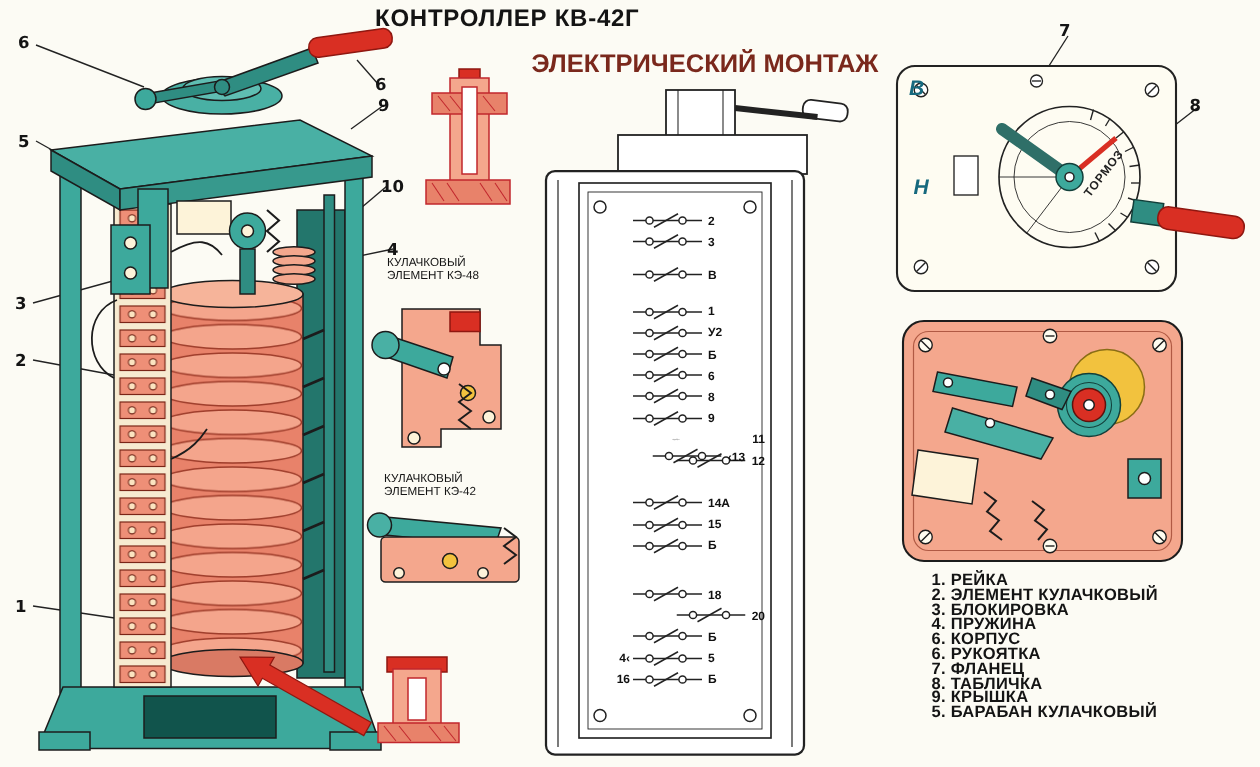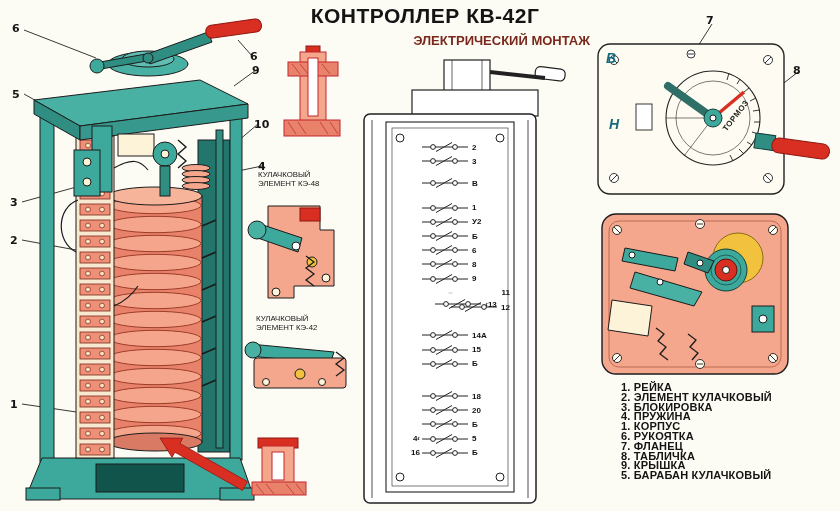--- a/index.html
+++ b/index.html
@@ -8,22 +8,22 @@
     --ink:#141414; --paper:#fcfbf4;
   }
   *{margin:0;padding:0;box-sizing:border-box}
   html,body{width:840px;height:511px}
   body{position:relative;background:var(--paper);font-family:"Liberation Sans",sans-serif;overflow:hidden}
   .art{position:absolute;left:0;top:0;z-index:1}
   .f-teal{fill:var(--teal)} .f-teal2{fill:var(--teal-dark)} .f-salmon{fill:var(--salmon)}
   .f-salmon2{fill:var(--salmon-deep)} .f-red{fill:var(--red)} .f-cream{fill:var(--cream)}
   .f-yellow{fill:var(--yellow)}
   .lbl{position:absolute;z-index:2;color:var(--ink)}
-  .title{left:250px;top:4px;width:350px;text-align:center;font-size:21px;font-weight:700;letter-spacing:.5px}
-  .subtitle{left:350px;top:33px;width:240px;text-align:right;font-size:13px;font-weight:700;color:var(--maroon)}
+  .title{left:250px;top:4px;width:350px;text-align:left;font-size:16px;font-weight:700;letter-spacing:.5px}
+  .subtitle{left:350px;top:33px;width:240px;text-align:center;font-size:17px;font-weight:700;color:var(--maroon)}
   .detail-label{position:absolute;z-index:2;width:76px;font-size:7.8px;font-weight:400;line-height:9px;color:var(--ink)}
   .legend{position:absolute;z-index:2;left:621px;top:383px}
   .legend-item{font-size:11px;font-weight:700;line-height:9.8px;letter-spacing:.2px;color:var(--ink);white-space:nowrap}
   .co{position:absolute;z-index:2;font-size:11px;font-weight:700;color:var(--ink);font-family:"DejaVu Sans",sans-serif}
   .plate-mark{position:absolute;z-index:2;font-size:14px;font-weight:700;font-style:italic;color:#16697e}
   .brake{position:absolute;z-index:2;left:728px;top:124px;font-size:8px;font-weight:700;color:#222;
          transform:rotate(-52deg);transform-origin:left bottom;letter-spacing:.5px}
   .rows-host{position:absolute;inset:0;z-index:2}
   .wrow{position:absolute;left:400px;width:110px;height:14px;display:flex;align-items:center}
   .wl{display:inline-block;width:22px;text-align:right;font-size:8px;font-weight:700;padding-right:2px;color:#111}
@@ -450,21 +450,21 @@
     <div class="wrow" style="top: 389px;">
       <span class="wl"></span>
       <svg class="wsym" width="46" height="14" viewBox="0 0 46 14">
         <line x1="0" y1="7" x2="46" y2="7" stroke="#222" stroke-width="1"></line>
         <circle cx="11" cy="7" r="2.4" fill="#fff" stroke="#222"></circle>
         <circle cx="33" cy="7" r="2.4" fill="#fff" stroke="#222"></circle>
         <line x1="14" y1="11.5" x2="30" y2="2.5" stroke="#222" stroke-width="1"></line>
       </svg>
       <span class="wr">18</span>
     </div>
-    <div class="wrow" style="top: 403.2px;">
+    <div class="wrow" style="top: 403.2px; justify-content: flex-end;">
       <span class="wl"></span>
       <svg class="wsym" width="46" height="14" viewBox="0 0 46 14">
         <line x1="0" y1="7" x2="46" y2="7" stroke="#222" stroke-width="1"></line>
         <circle cx="11" cy="7" r="2.4" fill="#fff" stroke="#222"></circle>
         <circle cx="33" cy="7" r="2.4" fill="#fff" stroke="#222"></circle>
         <line x1="14" y1="11.5" x2="30" y2="2.5" stroke="#222" stroke-width="1"></line>
       </svg>
       <span class="wr">20</span>
     </div>
     <div class="wrow" style="top: 417.4px;">
@@ -497,19 +497,19 @@
       </svg>
       <span class="wr">Б</span>
     </div>
   </div>
 
 <div class="legend">
     <div class="legend-item">1. РЕЙКА</div>
     <div class="legend-item">2. ЭЛЕМЕНТ КУЛАЧКОВЫЙ</div>
     <div class="legend-item">3. БЛОКИРОВКА</div>
     <div class="legend-item">4. ПРУЖИНА</div>
-    <div class="legend-item">1. КОРПУС</div>
+    <div class="legend-item">6. КОРПУС</div>
     <div class="legend-item">6. РУКОЯТКА</div>
     <div class="legend-item">7. ФЛАНЕЦ</div>
     <div class="legend-item">8. ТАБЛИЧКА</div>
     <div class="legend-item">9. КРЫШКА</div>
     <div class="legend-item">5. БАРАБАН КУЛАЧКОВЫЙ</div>
   </div>
 
 </body></html>

